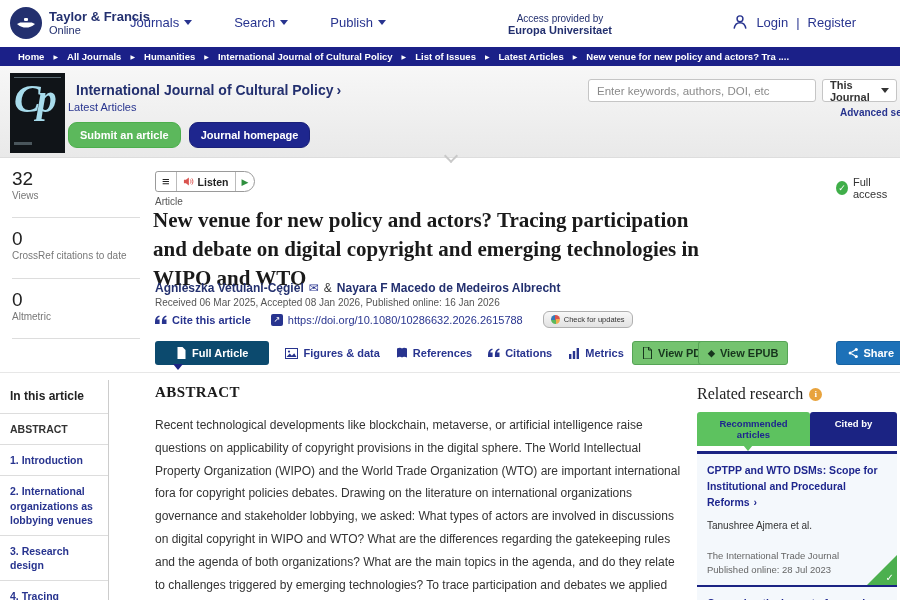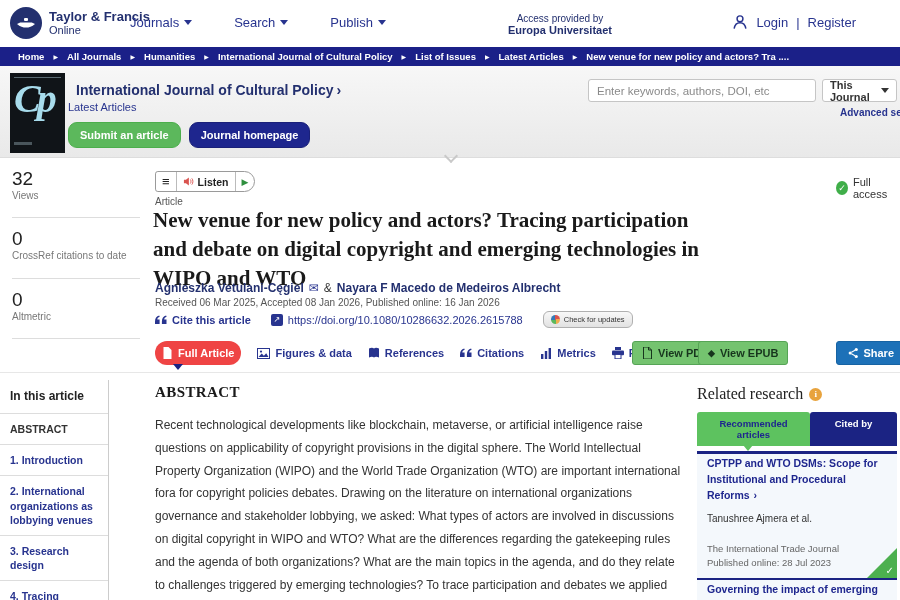--- a/index.html
+++ b/index.html
@@ -82,21 +82,21 @@
   .doilink { display:flex; align-items:center; gap:5px; font-size:11px; color:#28348f; cursor:pointer; }
   .doi-ic { width:12px; height:12px; background:#28348f; border-radius:2px; color:#fff; font-size:8px; display:flex; align-items:center; justify-content:center; }
   .updates-badge { display:flex; align-items:center; gap:4px; border:1px solid #b0b0b0; border-radius:6px; background:linear-gradient(#f8f8f8,#e2e2e2); padding:3px 7px; cursor:pointer; }
   .updates-ic { width:9px; height:9px; border-radius:50%; background:conic-gradient(#d9534f 0 90deg,#f0ad4e 90deg 180deg,#5cb85c 180deg 270deg,#337ab7 270deg 360deg); }
   .updates-badge span { font-size:7.5px; color:#333; }
 
   
   .tabs { position:absolute; left:155px; top:341px; display:flex; align-items:center; gap:16px; }
   .tab { display:flex; align-items:center; gap:5px; font-size:11px; font-weight:bold; color:#28348f; cursor:pointer; white-space:nowrap; }
   .tab svg { flex:none; }
-  .tab.active { background:#ef4444; color:#fff; padding:6px 7px; border-radius:12px; position:relative; }
+  .tab.active { background:#0c4a6e; color:#fff; padding:6px 21px; border-radius:3px; position:relative; }
   .tab.active:after { content:""; position:absolute; left:18px; bottom:-5px; border:5px solid transparent; border-top:6px solid #1b2383; border-bottom:none; }
   .act-btn { position:absolute; top:341px; display:flex; align-items:center; gap:5px; background:#74c36f; border:1px solid #56a456; border-radius:3px; color:#17351d; font-size:11px; font-weight:bold; padding:5px 9px; cursor:pointer; }
   .share-btn { position:absolute; left:836px; top:341px; width:70px; display:flex; align-items:center; justify-content:flex-start; gap:5px; background:#1d71b8; border:1px solid #1763a3; border-radius:3px; color:#fff; font-size:11px; font-weight:bold; padding:5px 11px; cursor:pointer; }
   .tabs-divider { position:absolute; left:0; top:372px; width:900px; height:1px; background:#e7e7e7; }
 
   
   .toc { position:absolute; left:0; top:380px; width:109px; height:220px; border-right:1px solid #ccc; }
   .toc-title { font-size:12px; font-weight:bold; color:#222; padding:9px 10px 10px; border-bottom:1px solid #ddd; }
   .toc-item { font-size:10.5px; font-weight:bold; color:#28348f; line-height:1.35; padding:8px 10px; border-bottom:1px solid #ddd; cursor:pointer; }
   .toc-item.active { color:#333; }
@@ -110,21 +110,21 @@
   .related { position:absolute; left:697px; top:385px; width:200px; }
   .rel-title-row { display:flex; align-items:center; gap:6px; }
   .rel-title { font-family:"Liberation Serif",serif; font-size:16px; color:#222; }
   .info-ic { width:13px; height:13px; border-radius:50%; background:#e8a33d; color:#fff; font-size:9px; font-weight:bold; font-family:"Liberation Serif",serif; display:flex; align-items:center; justify-content:center; }
   .rel-tabs { display:flex; margin-top:9px; }
   .rel-tab { font-size:9.5px; font-weight:bold; padding:6px 7px; cursor:pointer; text-align:center; position:relative; border-radius:3px 3px 0 0; }
   .rel-tab.rec { background:#5dc25f; color:#1e268e; width:113px; }
   .rel-tab.rec:after { content:""; position:absolute; left:46px; bottom:-5px; border:5px solid transparent; border-top:6px solid #5dc25f; border-bottom:none; }
   .rel-tab.cited { background:#1b2383; color:#fff; width:87px; }
   .rel-body { margin-top:5px; border-top:3px solid #1b2383; background:#f4f8fc; }
-  .rel-art { position:relative; padding:2px 10px 10px; }
+  .rel-art { position:relative; padding:9px 10px 10px; }
   .rel-art-title { font-size:10.5px; font-weight:bold; color:#1e268e; line-height:1.5; cursor:pointer; }
   .rel-art-title .chev { margin-left:4px; }
   .rel-authors { margin-top:10px; font-size:10px; color:#333; }
   .rel-journal { margin-top:19px; font-size:9.5px; color:#666; }
   .rel-pub { margin-top:3px; font-size:9.5px; color:#666; }
   .ribbon { position:absolute; right:0; bottom:0; width:0; height:0; border-left:30px solid transparent; border-bottom:30px solid #4cb04f; }
   .ribbon-check { position:absolute; right:3px; bottom:2px; color:#fff; font-size:10px; }
   .rel-div { height:2px; background:#1b2383; }
 </style>
 </head>

